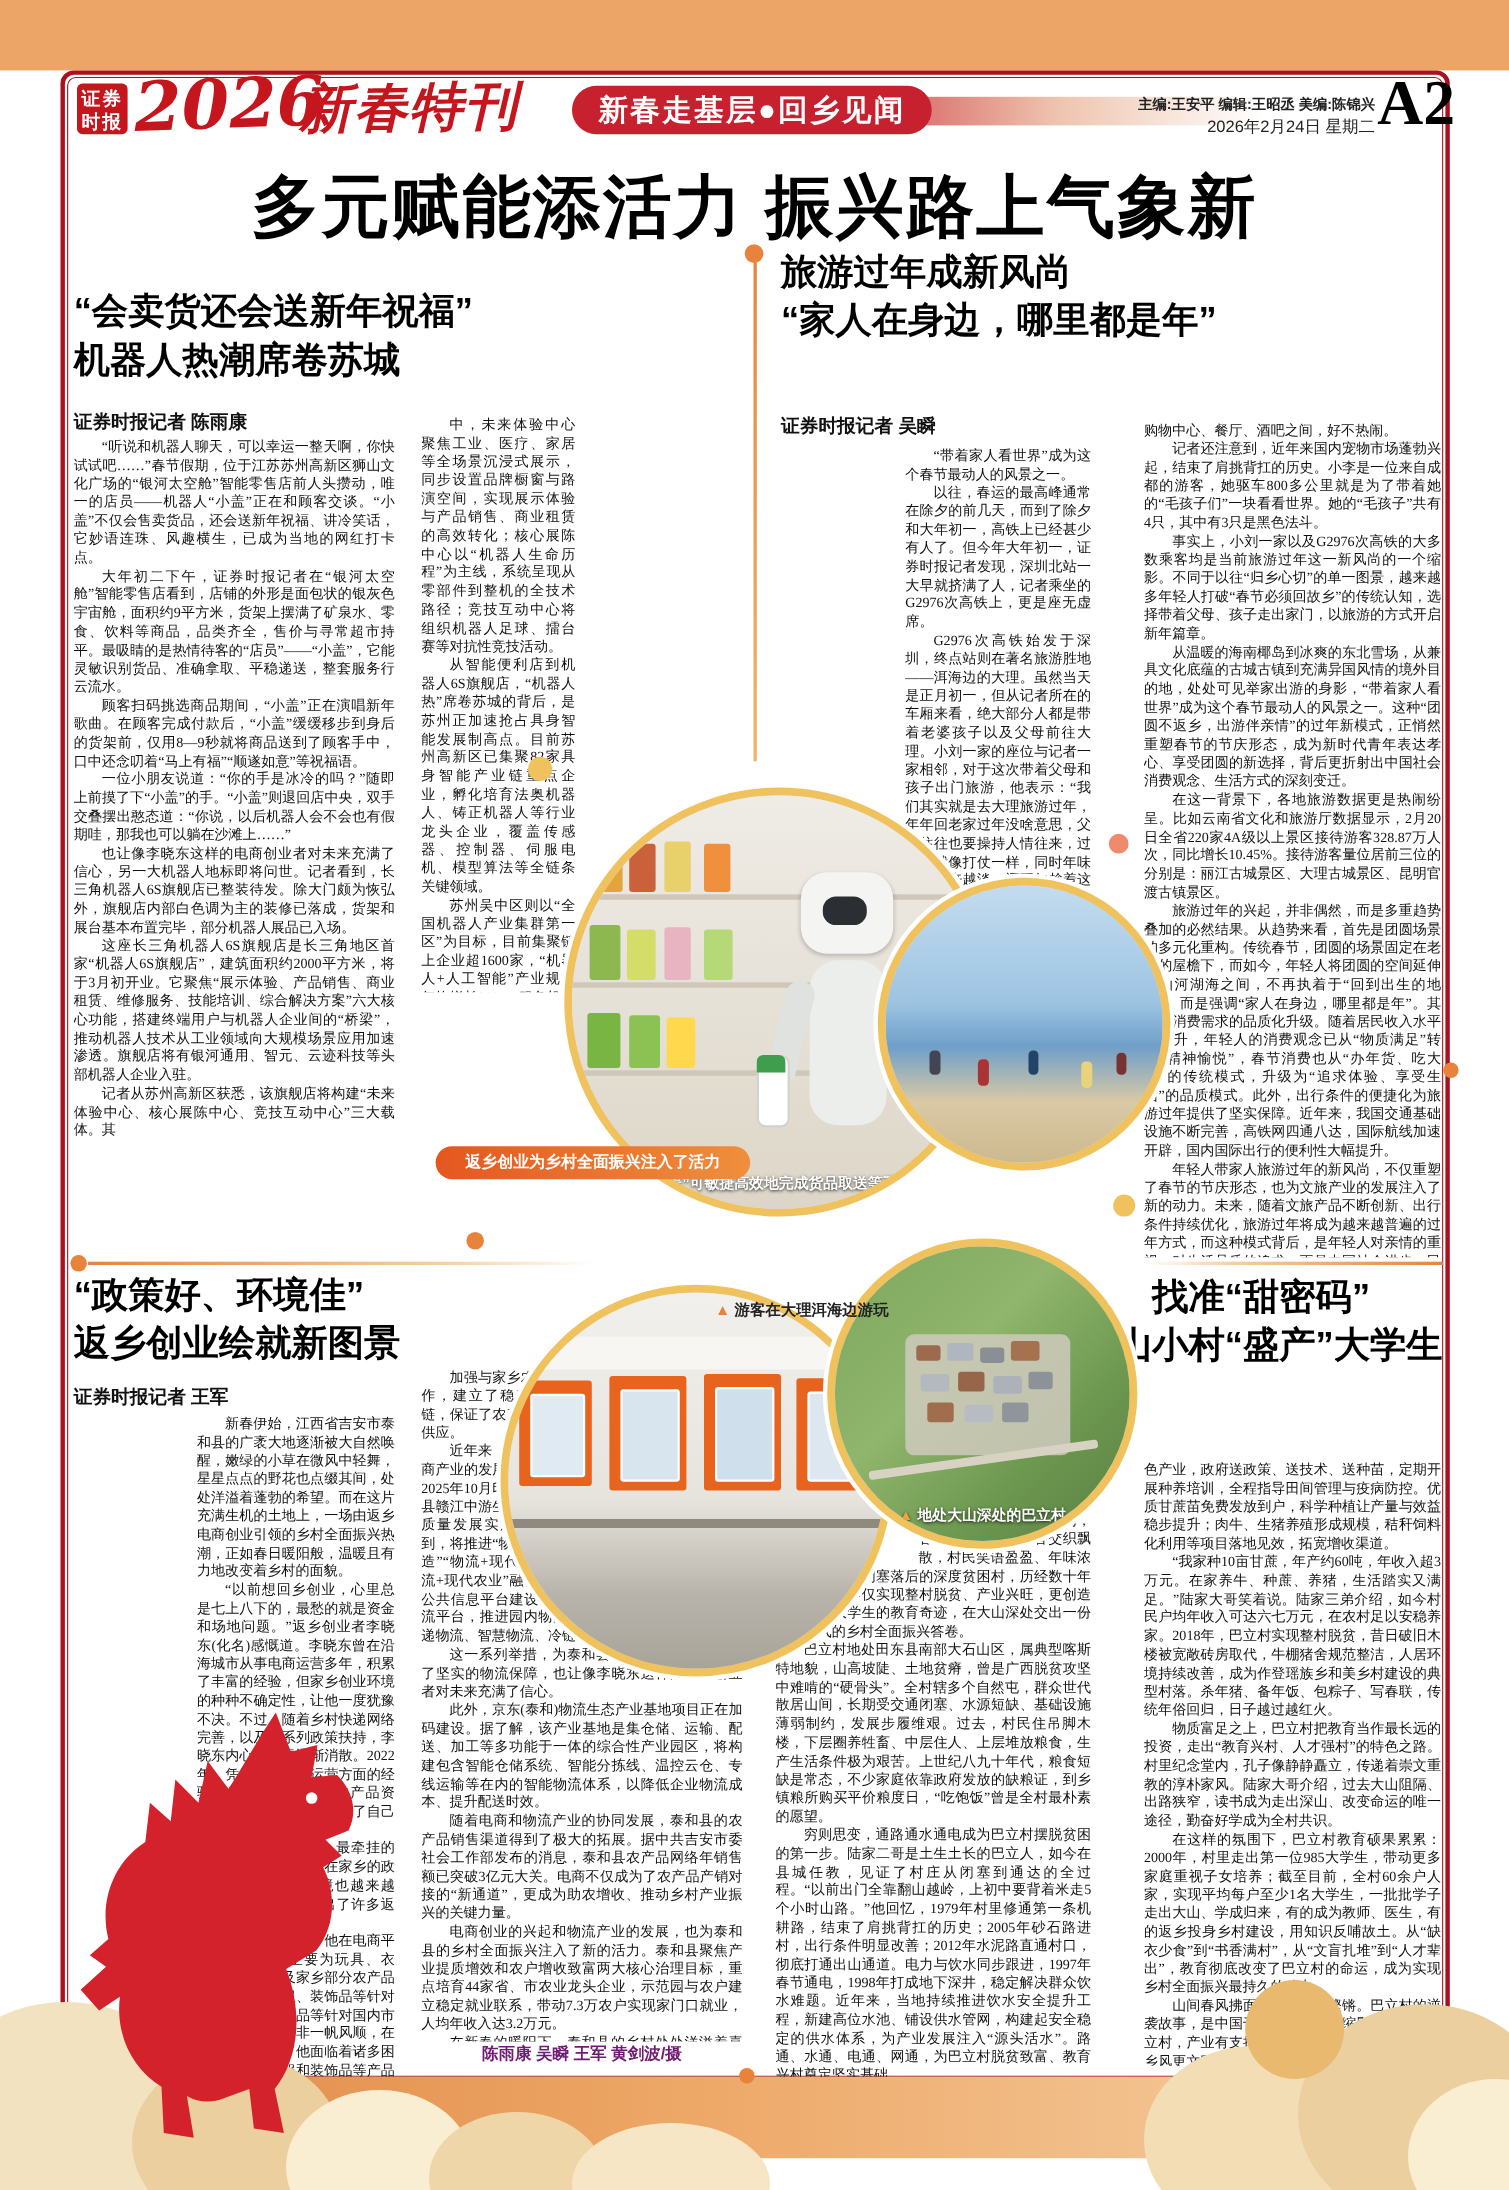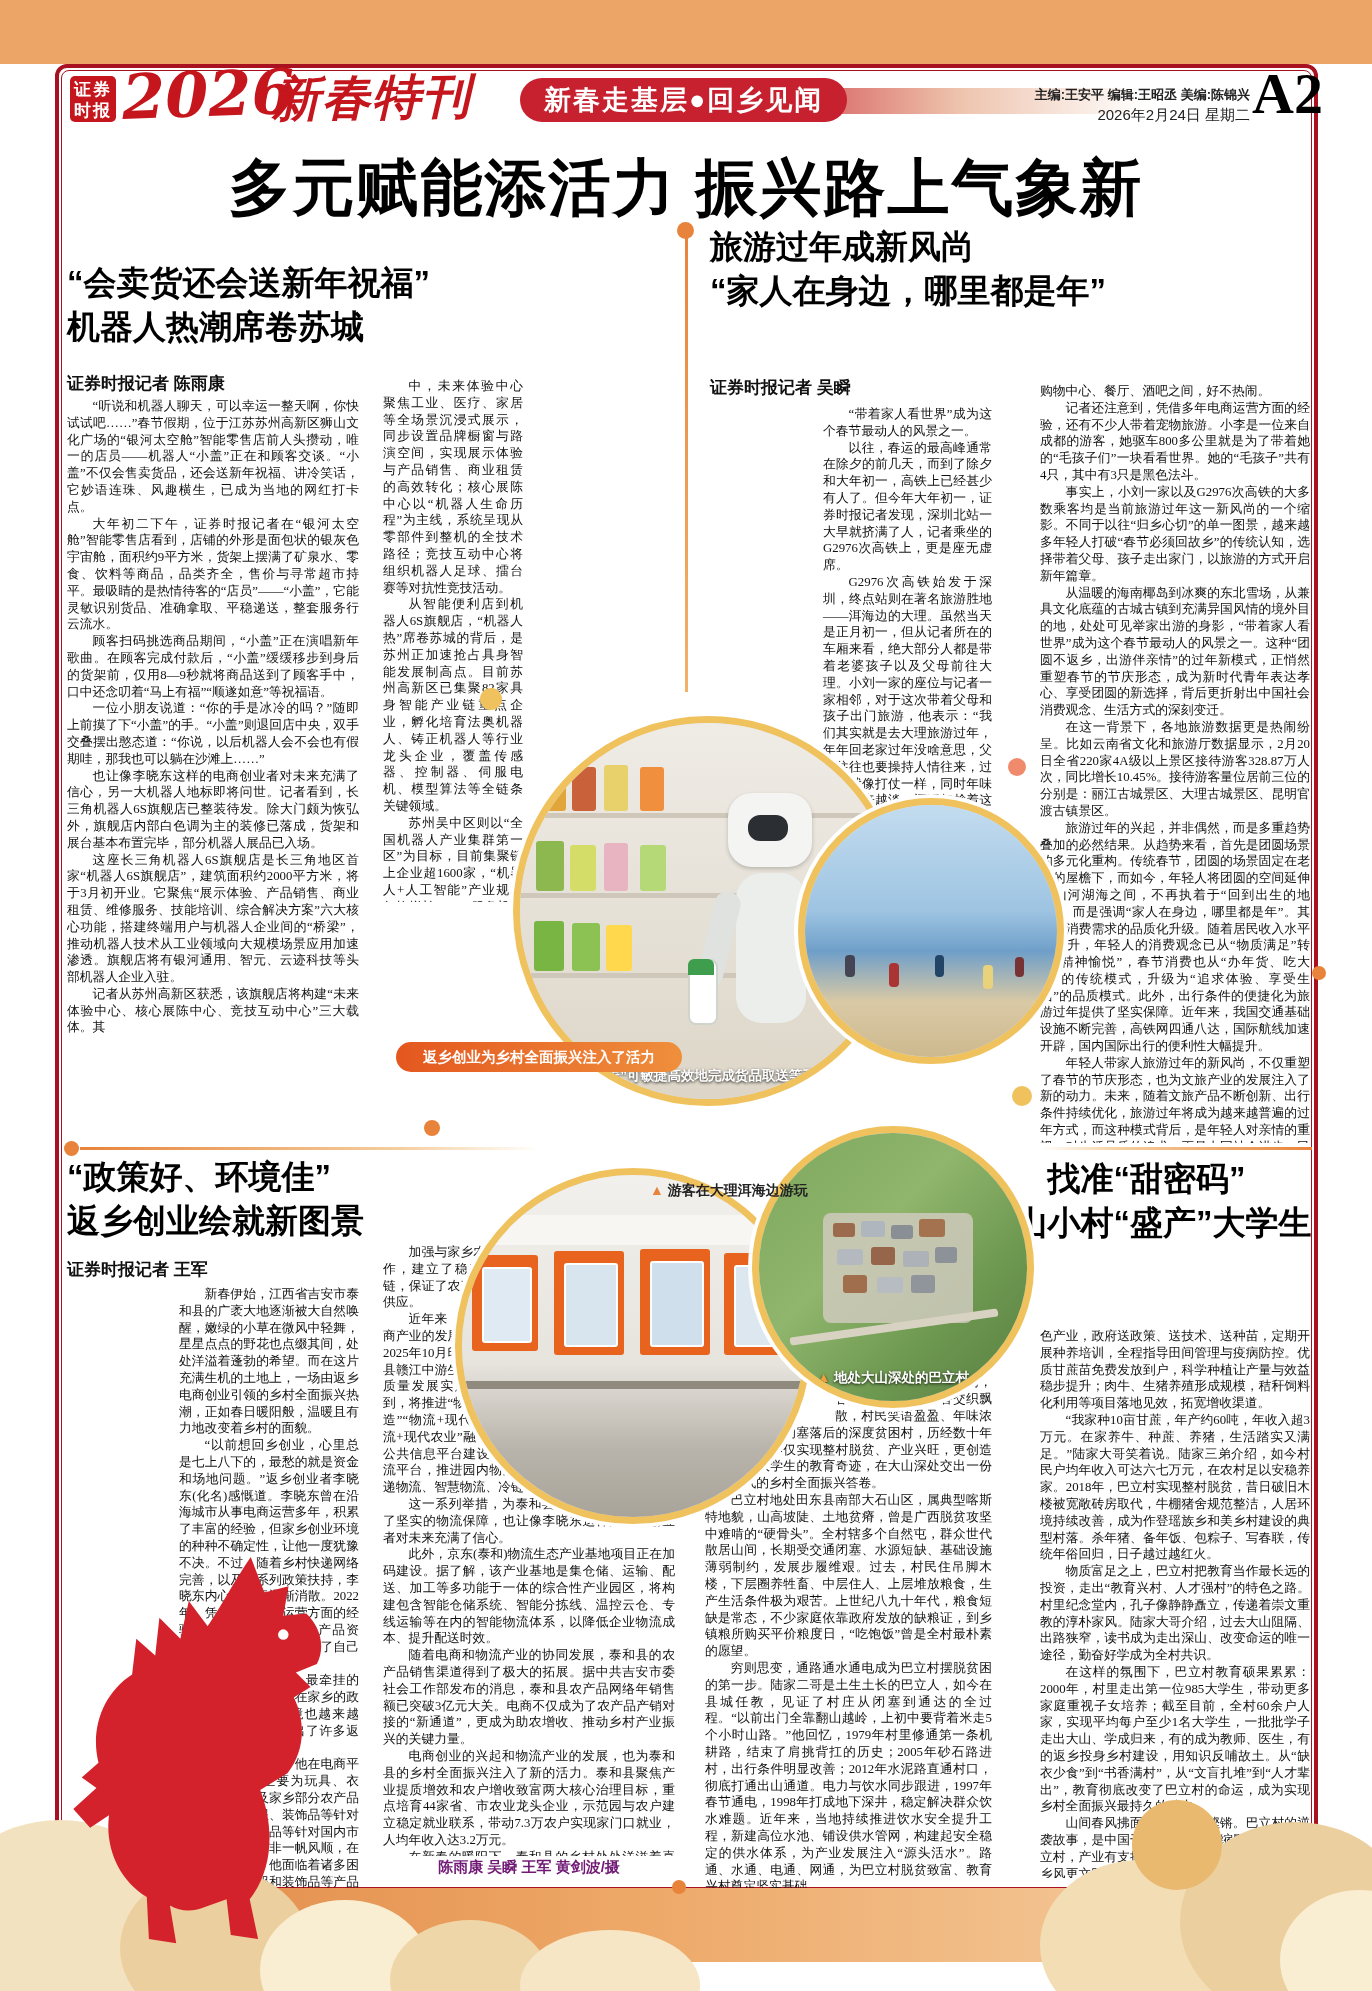--- a/index.html
+++ b/index.html
@@ -112,21 +112,21 @@
   <div class="abs byline" style="left:710px;top:376px;">证券时报记者 吴瞬</div>
   <div class="abs col" style="left:705px;top:406px;width:287px;height:474px;">
     <span class="sp-l" style="width:118px;height:170px;margin-top:288px;"></span>
   <p>“带着家人看世界”成为这个春节最动人的风景之一。</p>
       <p>以往，春运的最高峰通常在除夕的前几天，而到了除夕和大年初一，高铁上已经甚少有人了。但今年大年初一，证券时报记者发现，深圳北站一大早就挤满了人，记者乘坐的G2976次高铁上，更是座无虚席。</p>
       <p>G2976次高铁始发于深圳，终点站则在著名旅游胜地——洱海边的大理。虽然当天是正月初一，但从记者所在的车厢来看，绝大部分人都是带着老婆孩子以及父母前往大理。小刘一家的座位与记者一家相邻，对于这次带着父母和孩子出门旅游，他表示：“我们其实就是去大理旅游过年，年年回老家过年没啥意思，父母往往也要操持人情往来，过个年就像打仗一样，同时年味儿也越来越淡，还不如趁着这个假期带着家人去旅游过年，多看看外面的世界，大家都轻松，也更愉快。”</p>
       <p>今年的大理古城以及洱海边人气颇为爆棚，不少路段堵车常常达数个小时。一旦夜幕降临，大理古城中堵车更是家常便饭，游客们穿梭于各大</p>
     </div>
   <div class="abs col cont" style="left:1040px;top:383px;width:270px;height:760px;">
       <p>购物中心、餐厅、酒吧之间，好不热闹。</p>
-      <p>记者还注意到，凭借多年电商运营方面的经验，还有不少人带着宠物旅游。小李是一位来自成都的游客，她驱车800多公里就是为了带着她的“毛孩子们”一块看看世界。她的“毛孩子”共有4只，其中有3只是黑色法斗。</p>
+      <p>记者还注意到，近年来国内宠物市场蓬勃兴起，结束了肩挑背扛的历史。小李是一位来自成都的游客，她驱车800多公里就是为了带着她的“毛孩子们”一块看看世界。她的“毛孩子”共有4只，其中有3只是黑色法斗。</p>
       <p>事实上，小刘一家以及G2976次高铁的大多数乘客均是当前旅游过年这一新风尚的一个缩影。不同于以往“归乡心切”的单一图景，越来越多年轻人打破“春节必须回故乡”的传统认知，选择带着父母、孩子走出家门，以旅游的方式开启新年篇章。</p>
       <p>从温暖的海南椰岛到冰爽的东北雪场，从兼具文化底蕴的古城古镇到充满异国风情的境外目的地，处处可见举家出游的身影，“带着家人看世界”成为这个春节最动人的风景之一。这种“团圆不返乡，出游伴亲情”的过年新模式，正悄然重塑春节的节庆形态，成为新时代青年表达孝心、享受团圆的新选择，背后更折射出中国社会消费观念、生活方式的深刻变迁。</p>
       <p>在这一背景下，各地旅游数据更是热闹纷呈。比如云南省文化和旅游厅数据显示，2月20日全省220家4A级以上景区接待游客328.87万人次，同比增长10.45%。接待游客量位居前三位的分别是：丽江古城景区、大理古城景区、昆明官渡古镇景区。</p>
       <p>旅游过年的兴起，并非偶然，而是多重趋势叠加的必然结果。从趋势来看，首先是团圆场景的多元化重构。传统春节，团圆的场景固定在老家的屋檐下，而如今，年轻人将团圆的空间延伸至山河湖海之间，不再执着于“回到出生的地方”，而是强调“家人在身边，哪里都是年”。其次是消费需求的品质化升级。随着居民收入水平的提升，年轻人的消费观念已从“物质满足”转向“精神愉悦”，春节消费也从“办年货、吃大餐”的传统模式，升级为“追求体验、享受生活”的品质模式。此外，出行条件的便捷化为旅游过年提供了坚实保障。近年来，我国交通基础设施不断完善，高铁网四通八达，国际航线加速开辟，国内国际出行的便利性大幅提升。</p>
       <p>年轻人带家人旅游过年的新风尚，不仅重塑了春节的节庆形态，也为文旅产业的发展注入了新的动力。未来，随着文旅产品不断创新、出行条件持续优化，旅游过年将成为越来越普遍的过年方式，而这种模式背后，是年轻人对亲情的重视、对生活品质的追求，更是中国社会进步、民生改善的生动写照。</p>
     </div>
 
   <div class="abs dot" style="left:64px;top:1141px;width:15px;height:15px;background:#e8833c;"></div>
   <div class="abs hsep" style="left:80px;top:1147px;width:460px;"></div>
   <div class="abs kicker" style="left:67px;top:1156px;width:480px;">“政策好、环境佳”</div>

